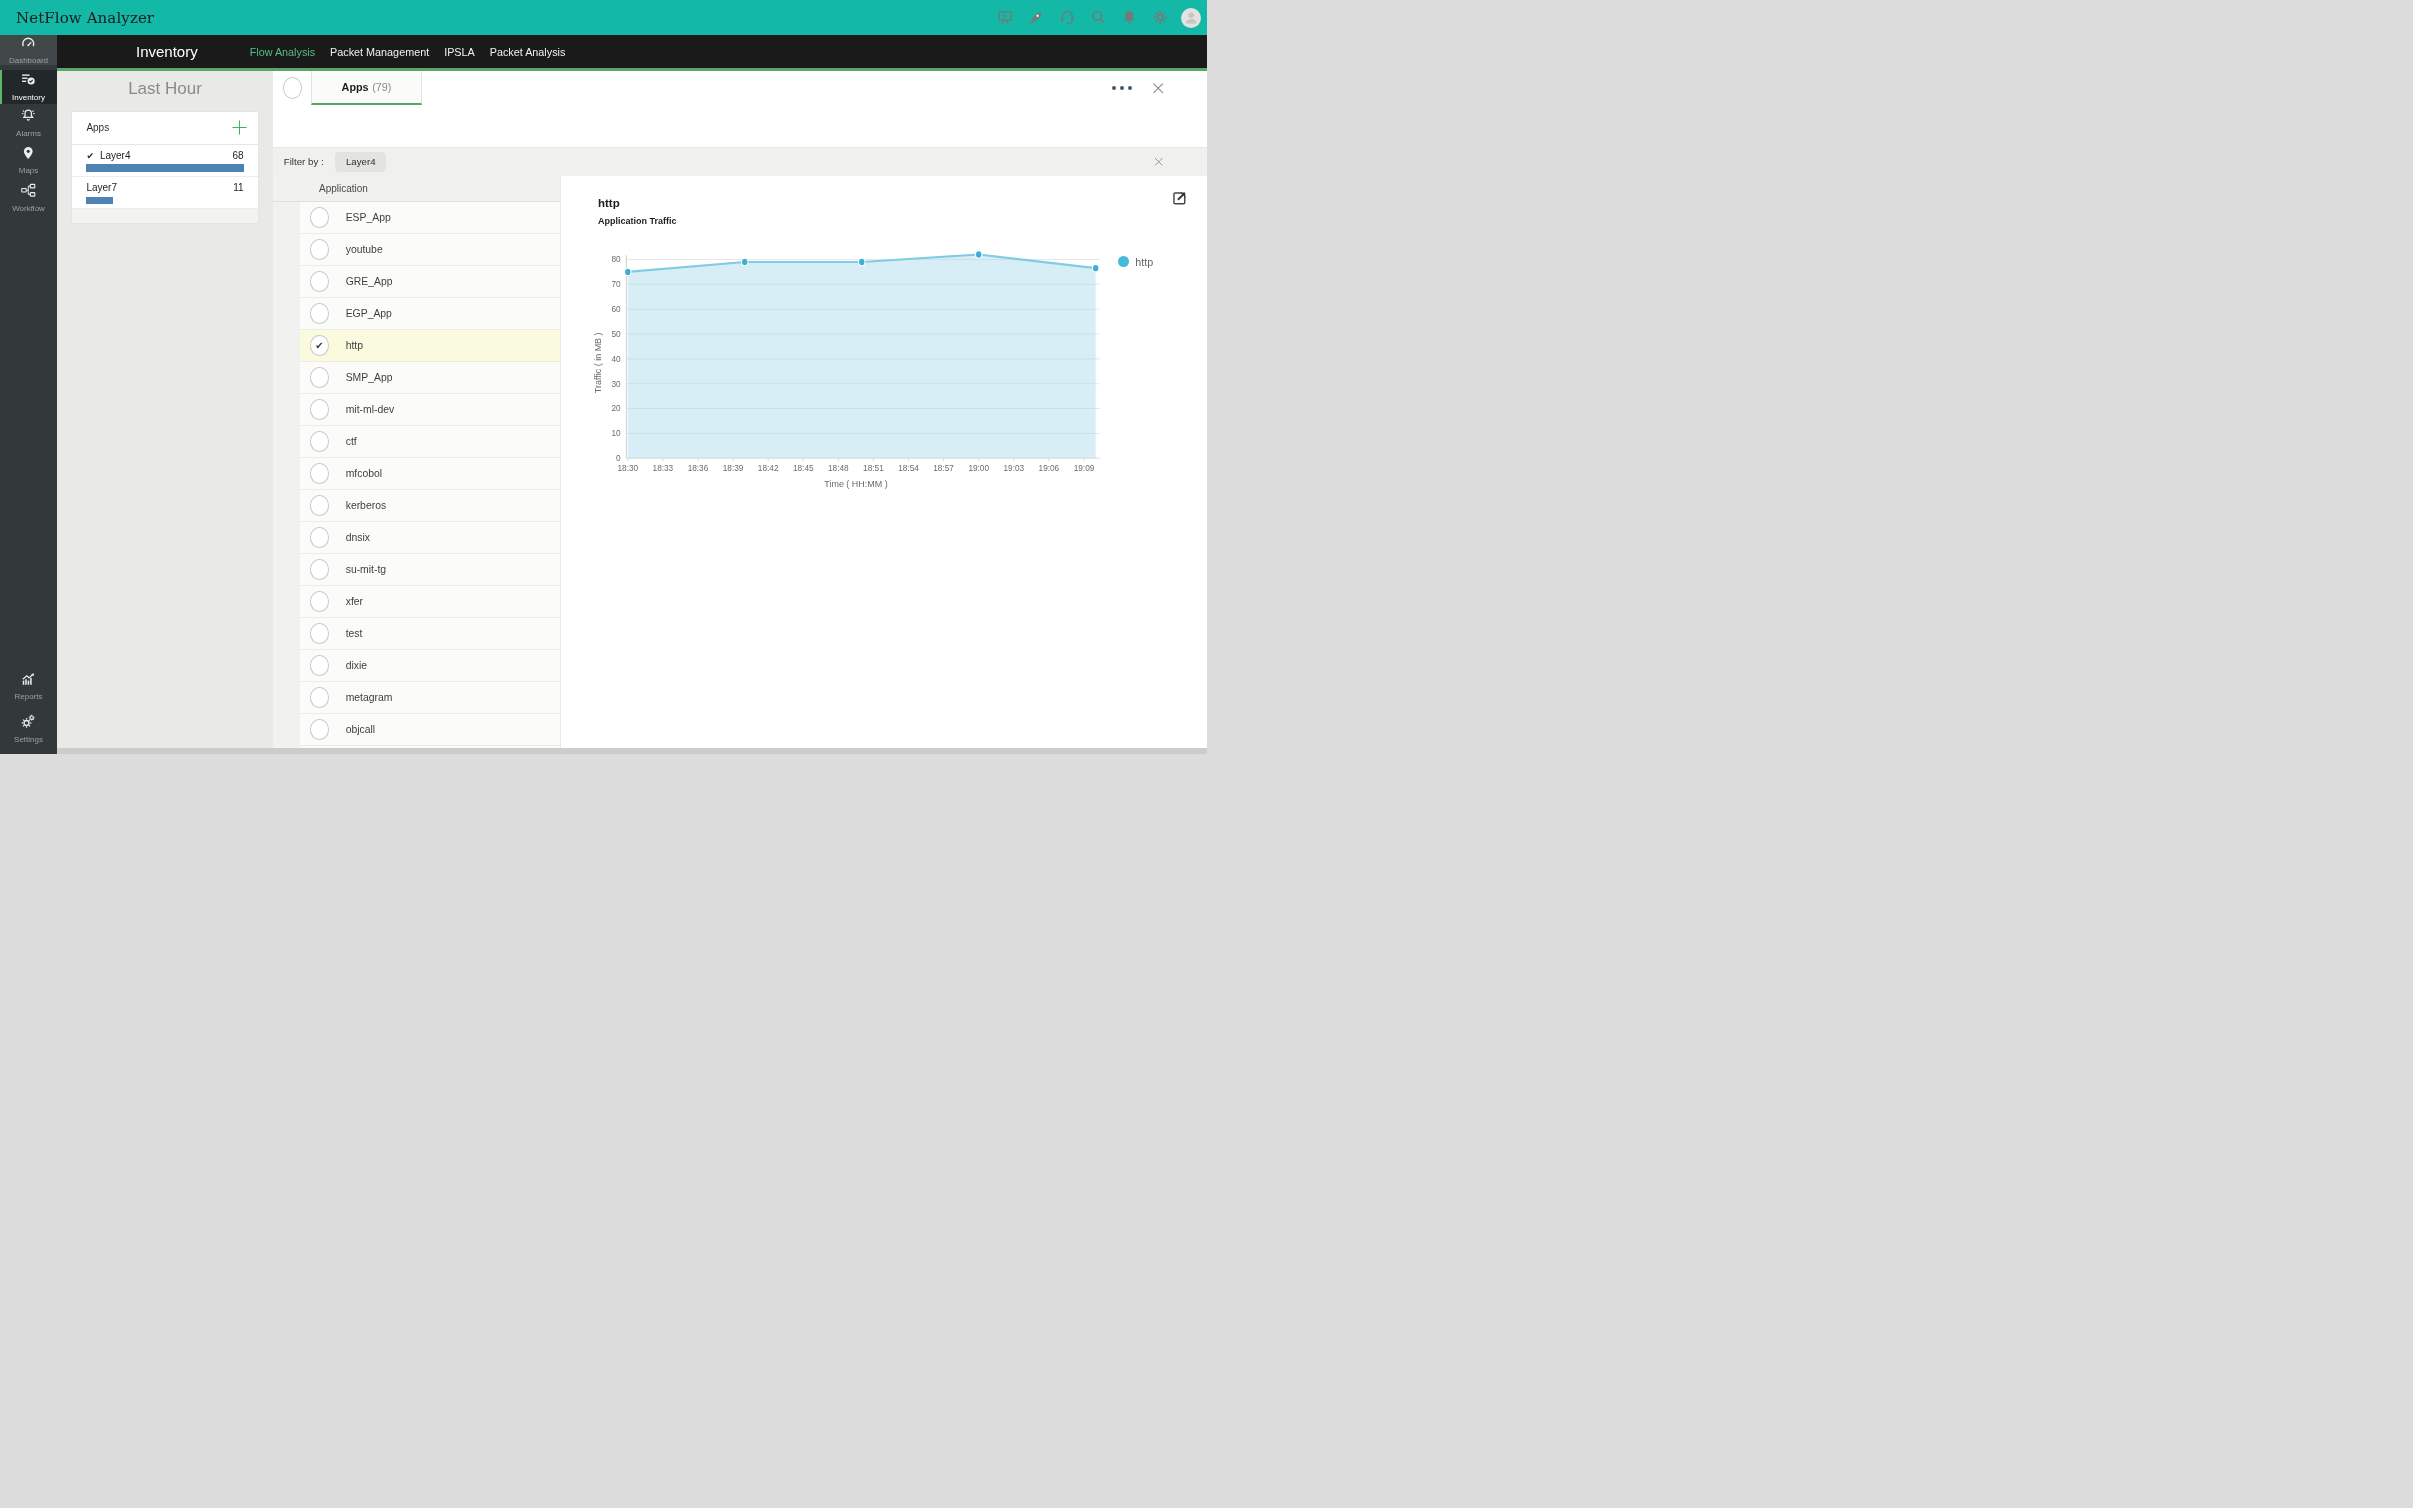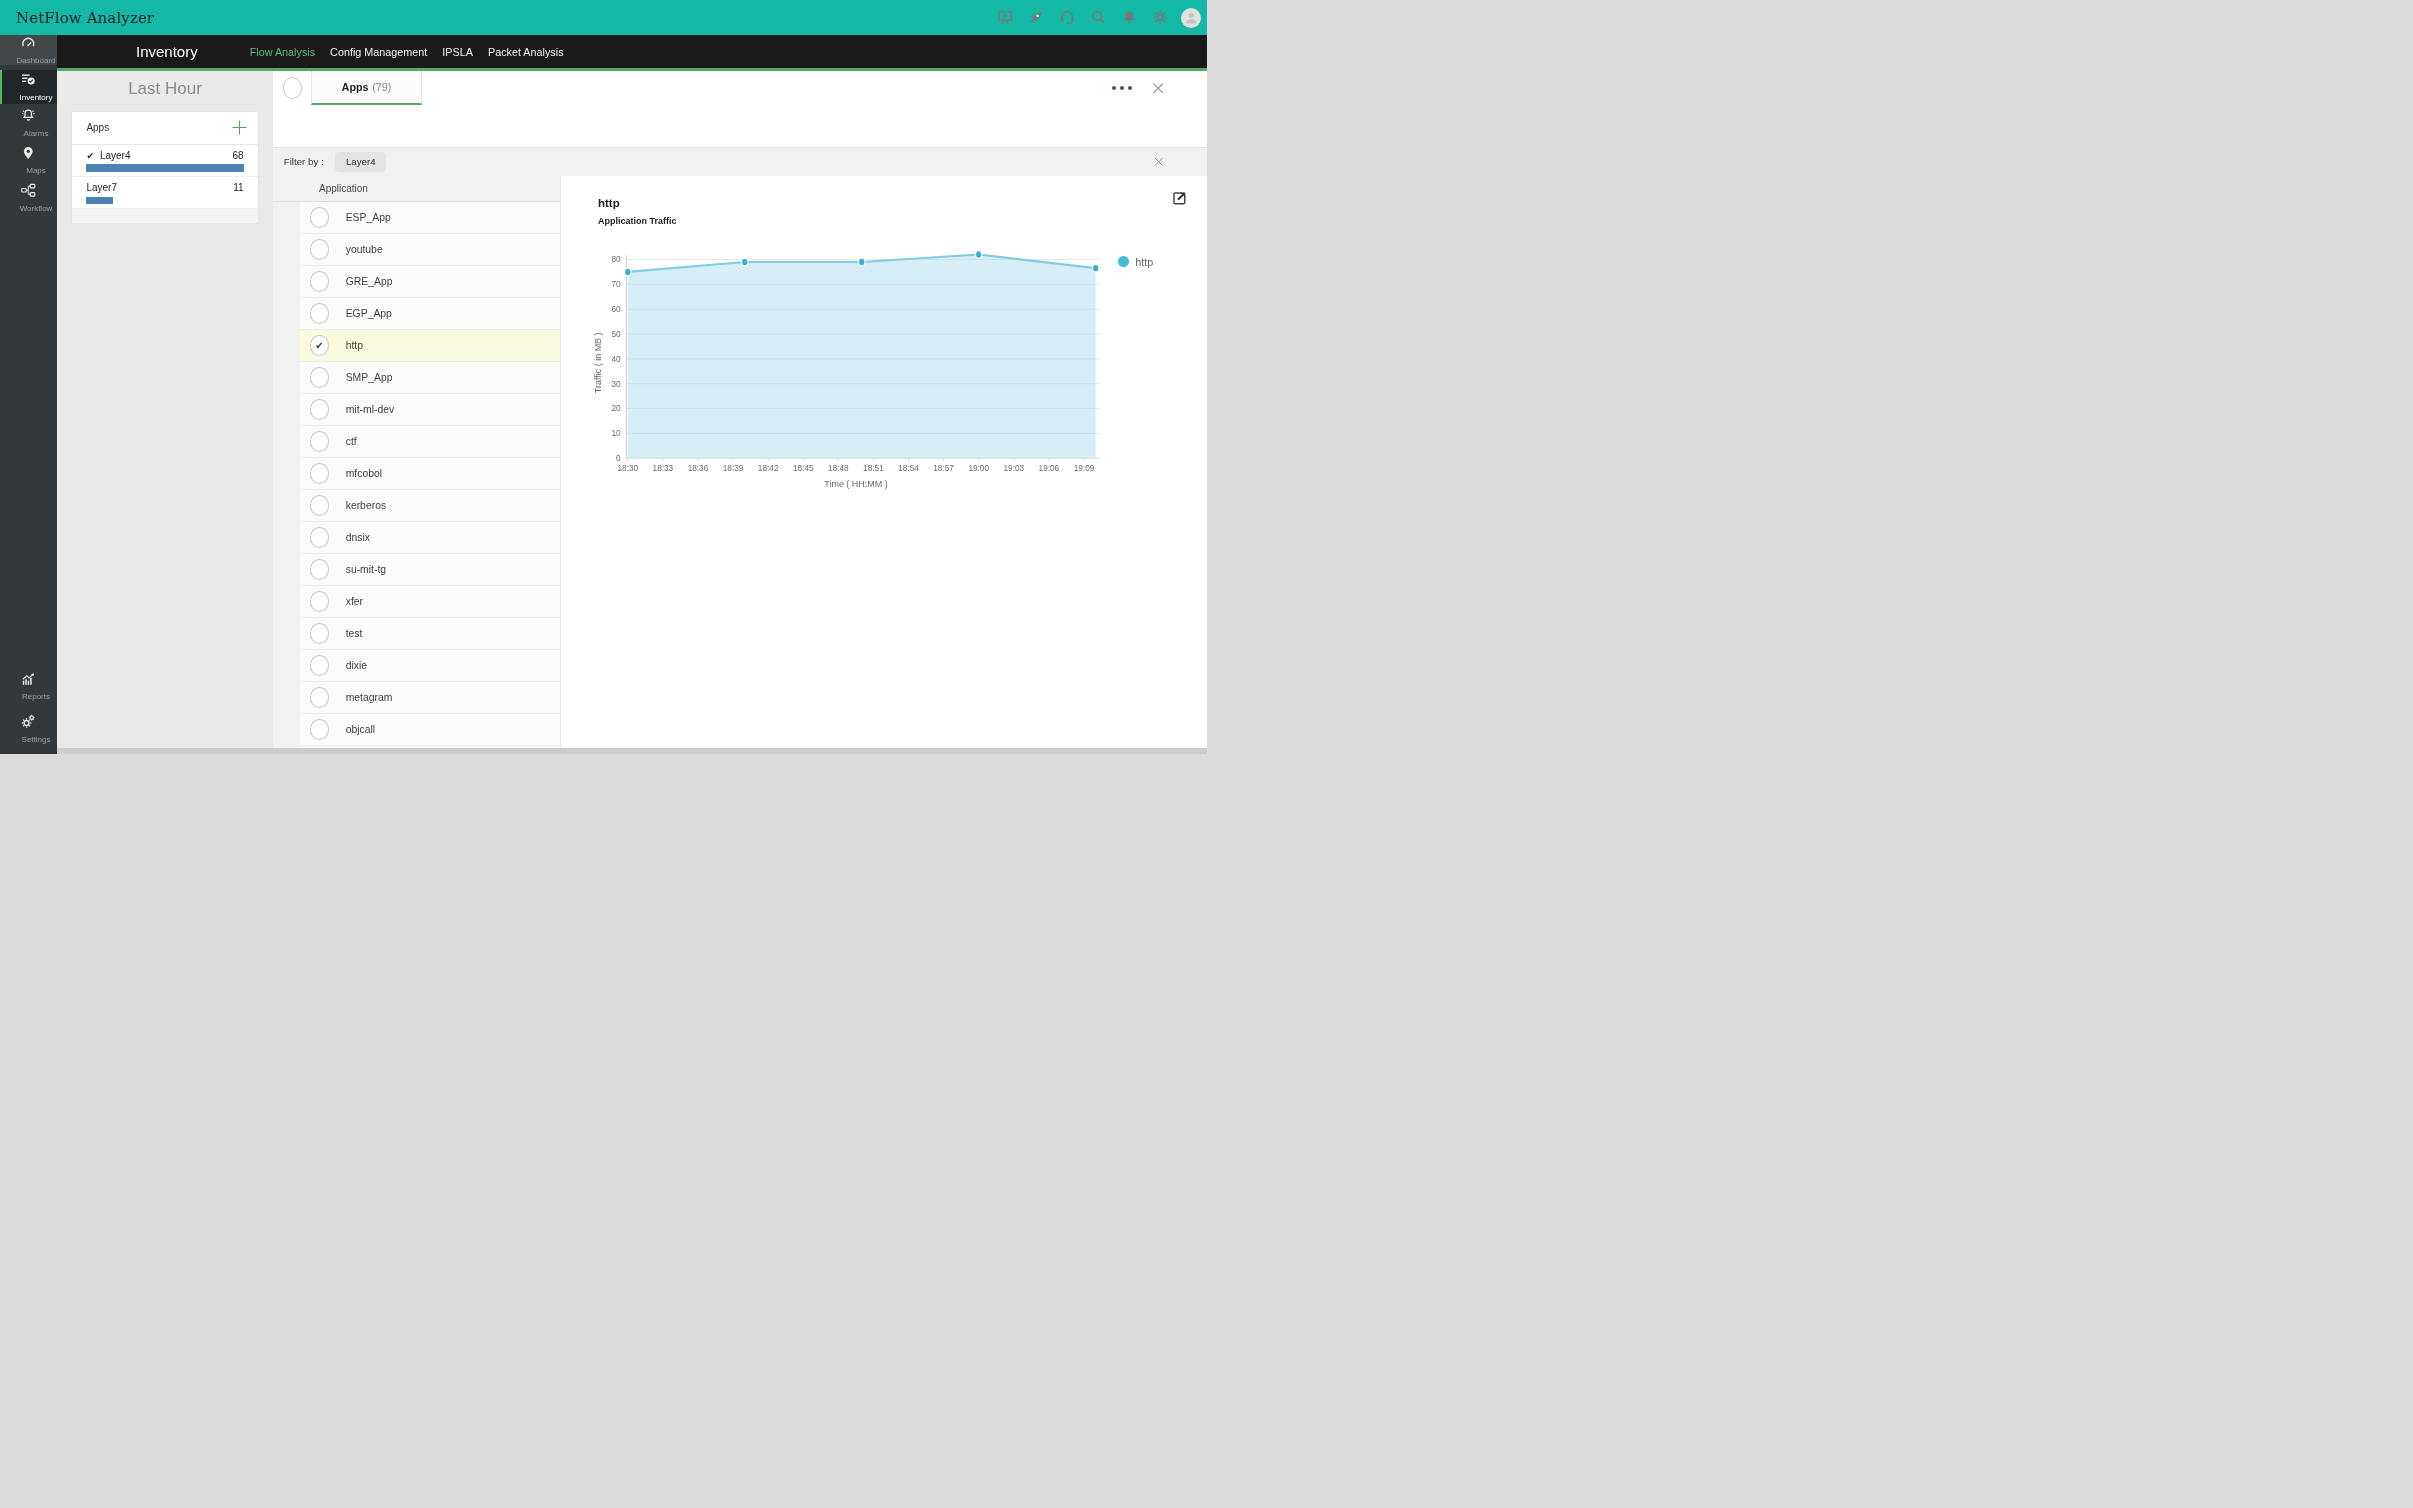--- a/index.html
+++ b/index.html
@@ -12,21 +12,21 @@
   .topbar-icons{margin-left:auto;display:flex;align-items:center;gap:12.2px;}
   .tr-icon{width:18.7px;height:18.7px;display:flex;align-items:center;justify-content:center;color:#75797c;cursor:pointer;}
   .tr-icon svg{width:16.5px;height:16.5px;}
   .tr-icon.avatar{width:20px;height:20px;border-radius:50%;background:#e2e2e0;overflow:hidden;}
 
   
   .lower{display:flex;height:719px;}
   .sidebar{width:57px;background:#33393b;display:flex;flex-direction:column;flex:none;}
   .sb-item{display:flex;flex-direction:column;align-items:center;justify-content:center;gap:2.9px;color:#9aa0a2;cursor:pointer;position:relative;flex:none;}
   .sb-item svg{width:16.5px;height:16.5px;color:#eceeee;}
-  .sb-label{font-size:8px;padding-left:15px;}
+  .sb-label{font-size:8px;}
   .sb-dashboard{height:29.5px;background:#42474a;}
   .sb-active{background:#22272a;color:#fff;}
   .sb-active::before{content:"";position:absolute;left:0;top:0;bottom:0;width:2.2px;background:#5cb568;}
   .sb-spacer{flex:1;}
 
   .right-col{flex:1;display:flex;flex-direction:column;min-width:0;}
   .navbar{height:33px;background:#1a1a1a;display:flex;align-items:center;flex:none;}
   .nav-title{color:#fff;font-size:15px;margin-left:79px;}
   .nav-tabs{display:flex;gap:15px;margin-left:52px;}
   .nav-tab{color:#f2f2f2;font-size:10.8px;cursor:pointer;padding:2.9px 0;}
@@ -247,21 +247,21 @@
             </svg></span>
           <span class="sb-label">Settings</span>
         </div>
       </aside>
 
     <div class="right-col">
       <div class="navbar">
         <div class="nav-title">Inventory</div>
         <div class="nav-tabs" id="nav-tabs">
             <div class="nav-tab active">Flow Analysis</div>
-            <div class="nav-tab">Config Management</div>
+            <div class="nav-tab">Packet Management</div>
             <div class="nav-tab">IPSLA</div>
             <div class="nav-tab">Packet Analysis</div>
           </div>
       </div>
       <div class="green-strip"></div>
 
       <div class="content">
         <div class="left-panel">
           <div class="time-range">Last Hour</div>
           <div class="apps-card">

